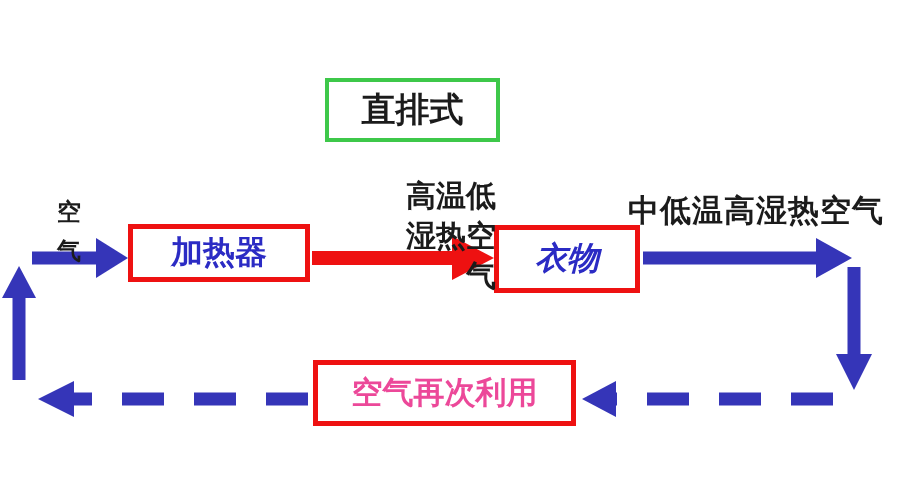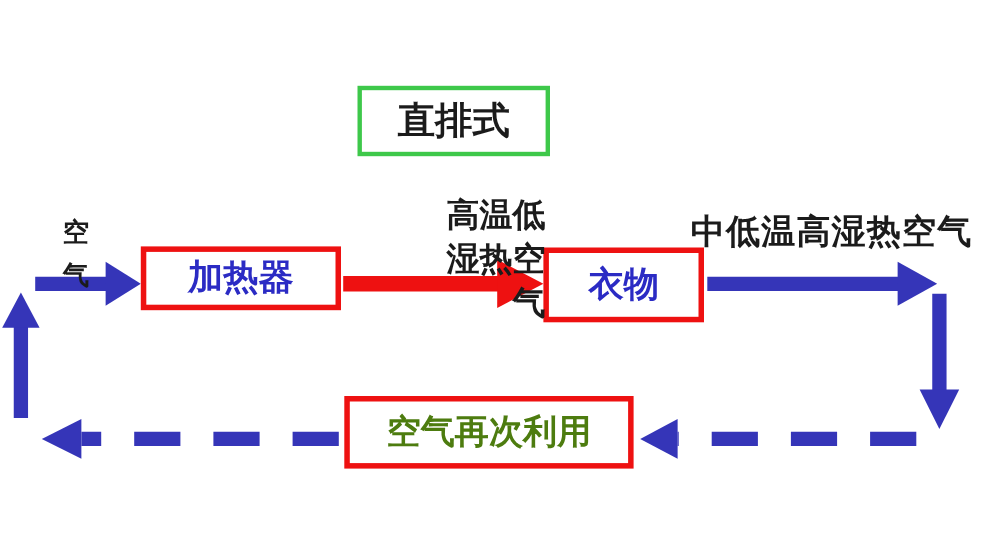--- a/index.html
+++ b/index.html
@@ -46,25 +46,26 @@
     left: 128px; top: 224px; width: 182px; height: 58px;
     border: 5px solid #ee1111;
     color: #2b2bc4;
     font-size: 32px;
   }
   #clothes-box {
     left: 494px; top: 225px; width: 146px; height: 68px;
     border: 5px solid #ee1111;
     color: #2b2bc4;
     font-size: 32px;
+    font-style: italic;
   }
   #reuse-box {
     left: 313px; top: 360px; width: 263px; height: 66px;
     border: 5px solid #ee1111;
-    color: #4d7c0f;
+    color: #ec4899;
     font-size: 31px;
   }
 
   .annotation {
     position: absolute;
     z-index: 3;
     color: #1b1b1b;
     font-weight: 600;
   }
   #air-in-label {

